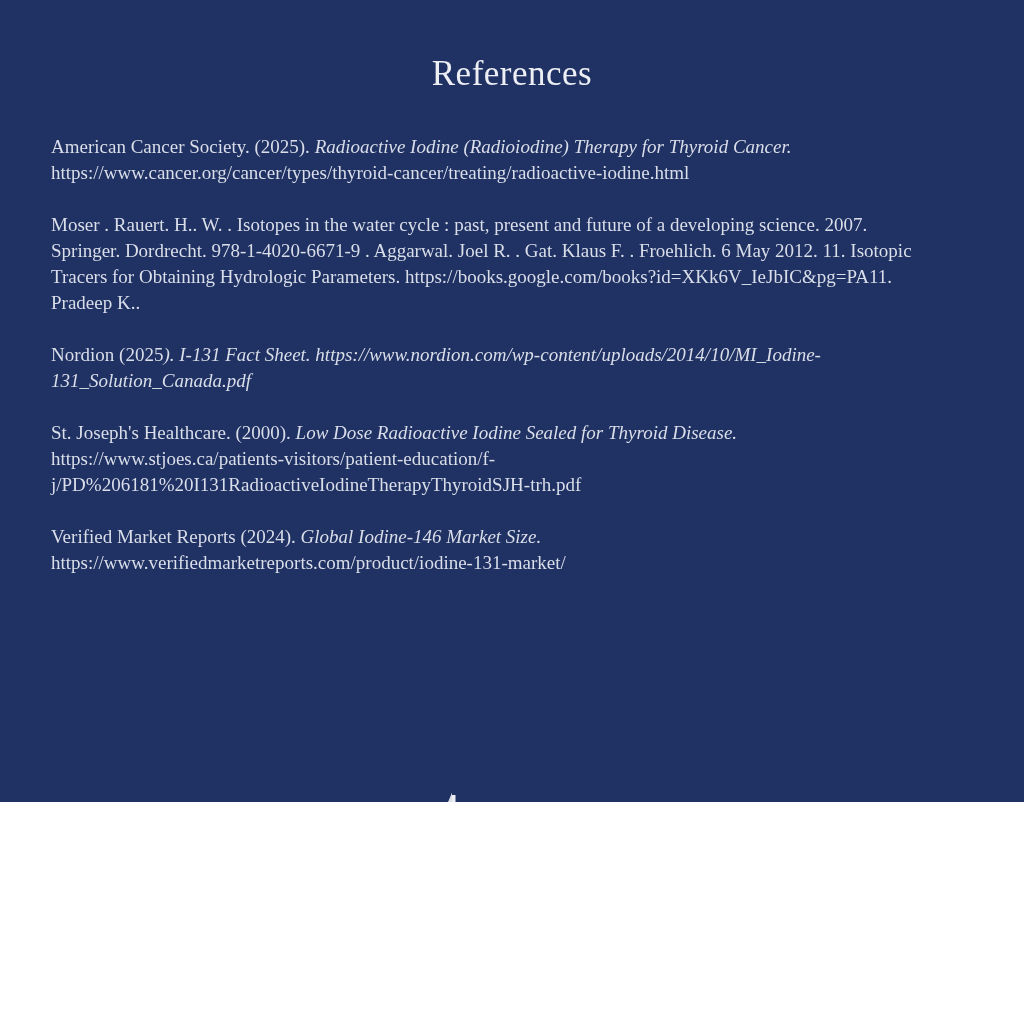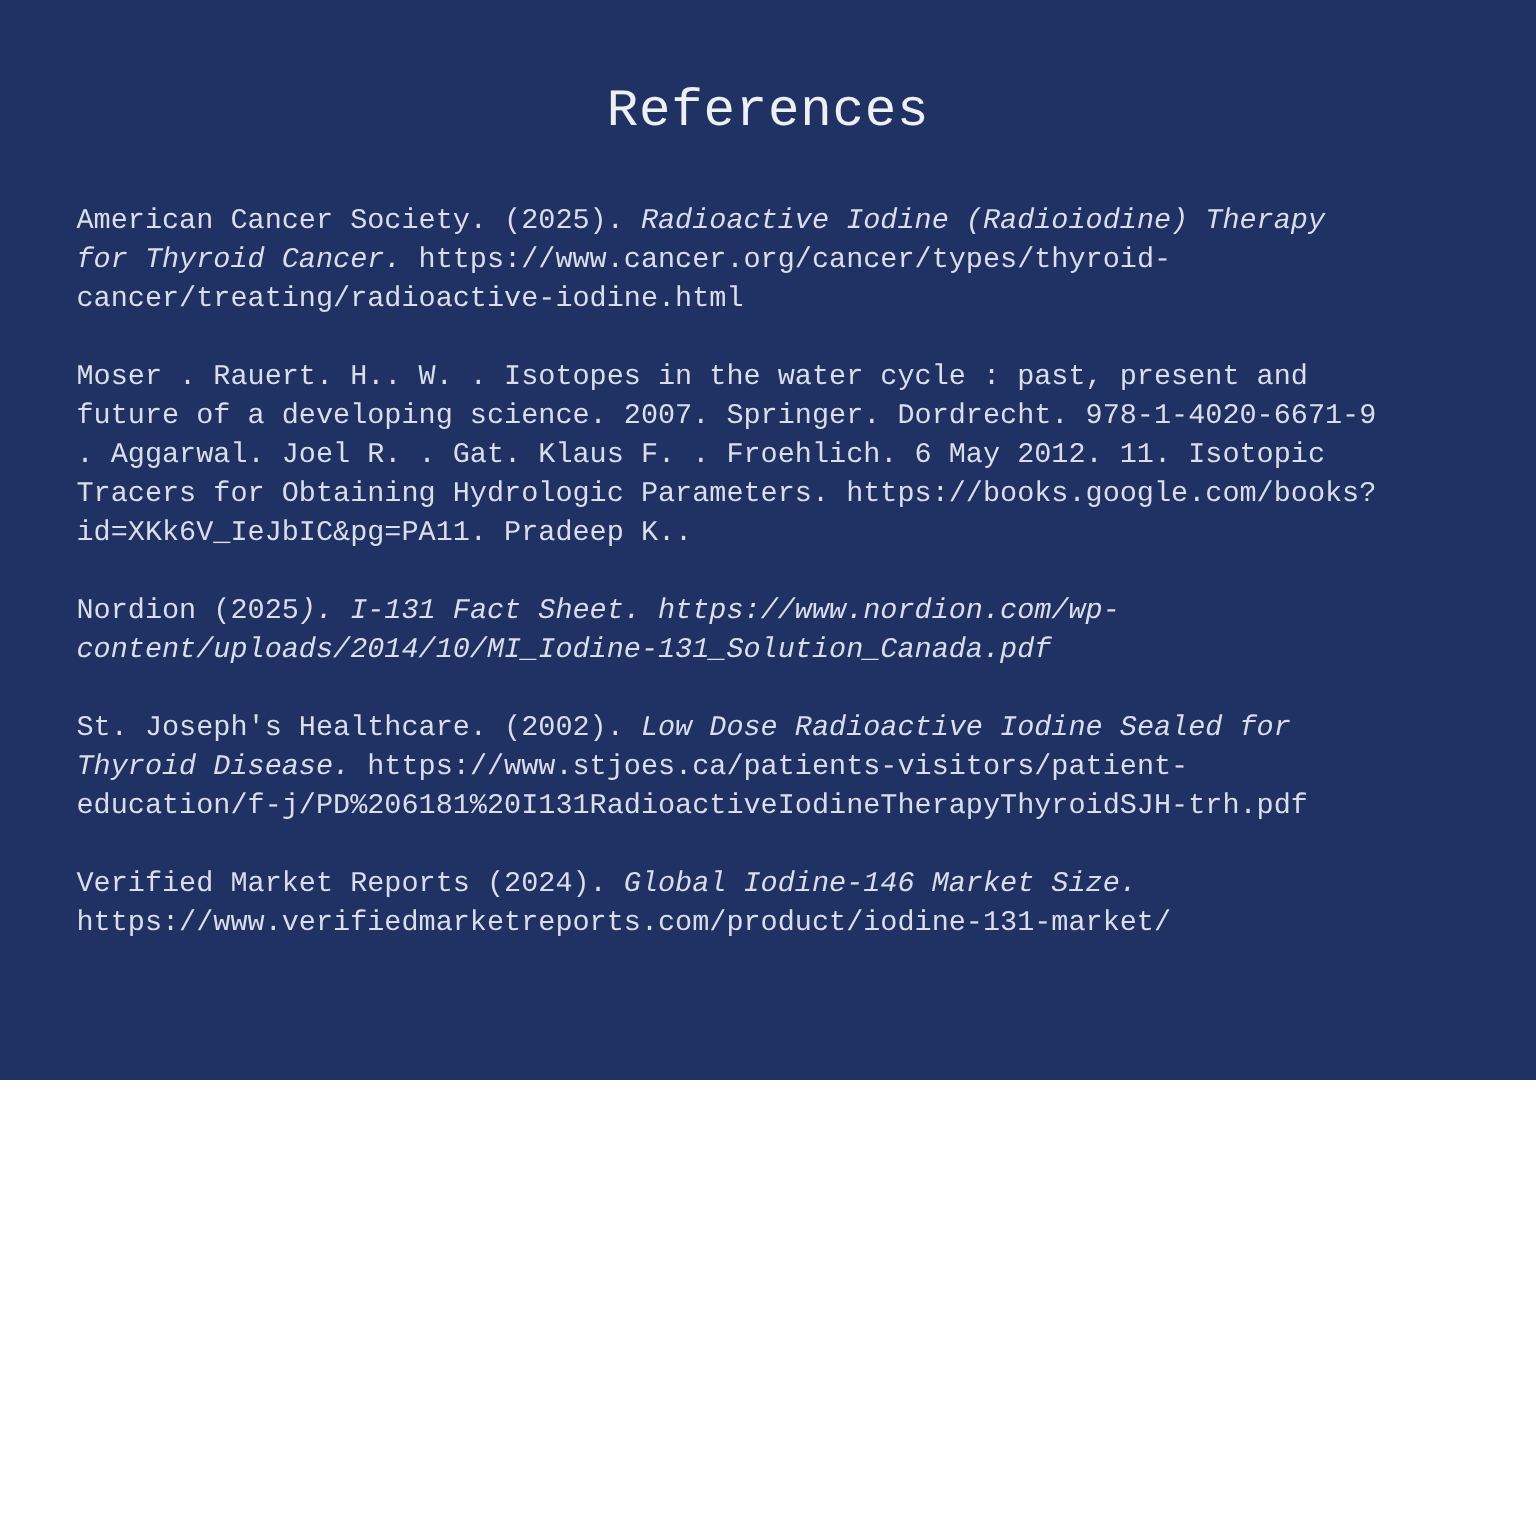--- a/index.html
+++ b/index.html
@@ -1,20 +1,20 @@
 <!DOCTYPE html>
 <html style="--background: #203163; --body-text: #d9dee9; --title-text: #edeff4; --logo-white: #ffffff; --leaf-light: #c3c9d7; --leaf-lighter: #dcdfe8; --leaf-dark: #8f9cbb;"><head>
 <meta charset="utf-8">
 <style>
   html,body{margin:0;padding:0;}
   .slide{
     position:relative;
-    width:1024px;height:720px;
+    width:1024px;height:802px;
     background:var(--background,#203163);
-    font-family:Liberation Mono, monospace;
+    font-family:Liberation Serif, serif;
     color:var(--body-text,#d9dee9);
     overflow:hidden;
   }
   .title{
     margin:0;
     padding-top:54px;
     text-align:center;
     font-size:35px;
     font-weight:400;
     letter-spacing:0.5px;
@@ -76,21 +76,21 @@
 <body>
 
 <div class="slide">
 
   <h1 class="title">References</h1>
 
   <div class="refs">
       <p><span>American Cancer Society. (2025). </span><span class="italic">Radioactive Iodine (Radioiodine) Therapy for Thyroid Cancer.</span><span> https://www.cancer.org/cancer/types/thyroid-cancer/treating/radioactive-iodine.html</span></p>
       <p><span>Moser . Rauert. H.. W. . Isotopes in the water cycle : past, present and future of a developing science. 2007. Springer. Dordrecht. 978-1-4020-6671-9 . Aggarwal. Joel R. . Gat. Klaus F. . Froehlich. 6 May 2012. 11. Isotopic Tracers for Obtaining Hydrologic Parameters. https://books.google.com/books?id=XKk6V_IeJbIC&amp;pg=PA11. Pradeep K..</span></p>
       <p><span>Nordion (2025</span><span class="italic">). I-131 Fact Sheet. https://www.nordion.com/wp-content/uploads/2014/10/MI_Iodine-131_Solution_Canada.pdf</span></p>
-      <p><span>St. Joseph's Healthcare. (2002). </span><span class="italic">Low Dose Radioactive Iodine Sealed for Thyroid Disease.</span><span> https://www.stjoes.ca/patients-visitors/patient-education/f-j/PD%206181%20I131RadioactiveIodineTherapyThyroidSJH-trh.pdf</span></p>
+      <p><span>St. Joseph's Healthcare. (2000). </span><span class="italic">Low Dose Radioactive Iodine Sealed for Thyroid Disease.</span><span> https://www.stjoes.ca/patients-visitors/patient-education/f-j/PD%206181%20I131RadioactiveIodineTherapyThyroidSJH-trh.pdf</span></p>
       <p><span>Verified Market Reports (2024). </span><span class="italic">Global Iodine-146 Market Size.</span><span> https://www.verifiedmarketreports.com/product/iodine-131-market/</span></p>
     </div>
 
   <div class="logo">
     <span class="logo-leaf">
       <svg width="106" height="165" viewBox="0 0 106 165" xmlns="http://www.w3.org/2000/svg" aria-hidden="true">
 
         <rect class="leaf-stem" x="91" y="4" width="3.5" height="120"></rect>
 
         <path class="leaf-base" d="M91,2 L80,28 L65,14 L69,37 L45,29 L57,52 L35,51 L54,70 L39,87 L63,86 L59,110 L79,93 L91,112 Z"></path>

